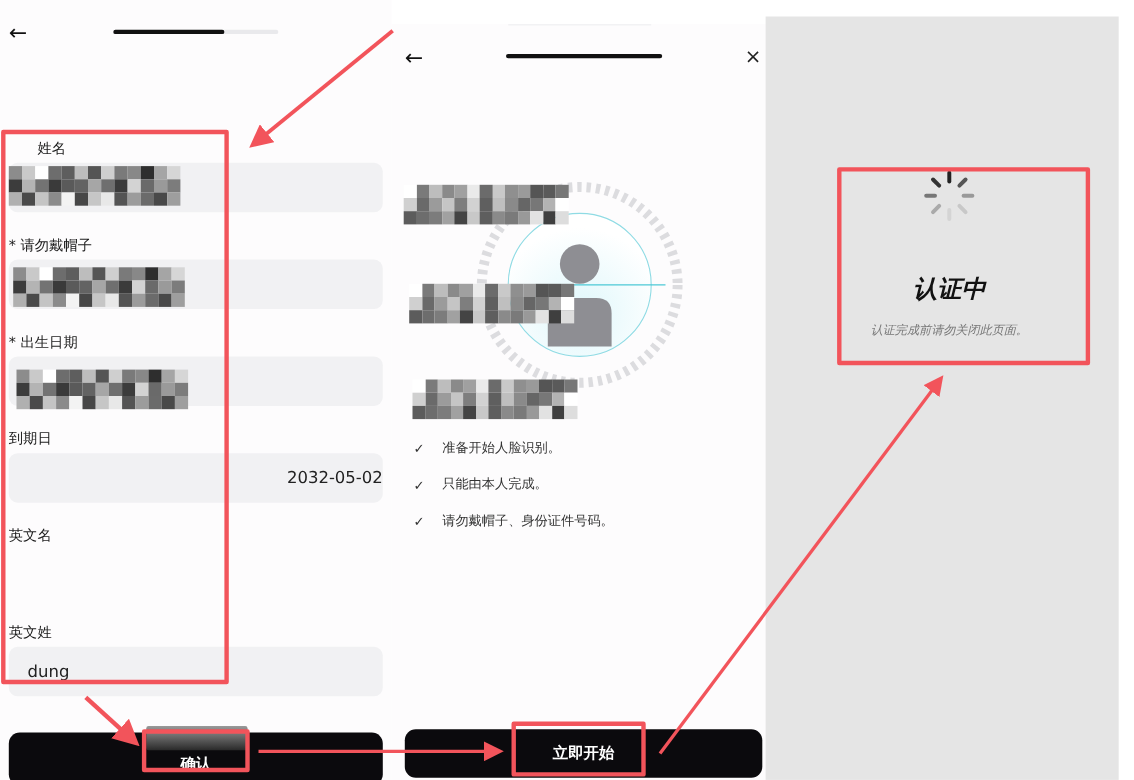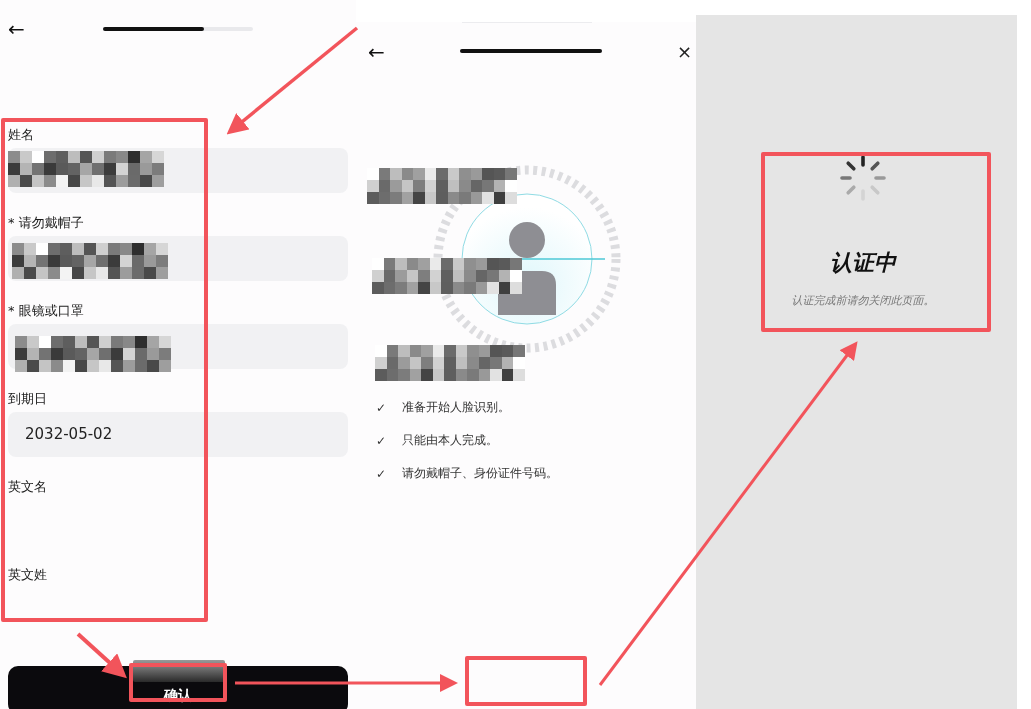--- a/index.html
+++ b/index.html
@@ -40,21 +40,21 @@
 </style>
 </head>
 <body>
 
 <div class="panel" id="panel1">
   <span class="back-icon" style="left:8px; top:19px;">←</span>
   <div class="progress-track" style="left:103px; top:27px; width:150px;">
     <div class="progress-fill" style="width:67%;"></div>
   </div>
 
-  <div class="field-label" style="top:126px;">姓名</div>
+  <div class="field-label" style="top:126px;margin-left:26px;">姓名</div>
   <div class="field-box" style="top:148px;">
     <div class="mosaic m1" style="left:0px; top:3px;">
         <span style="background: rgb(140, 140, 140);"></span>
         <span style="background: rgb(201, 201, 201);"></span>
         <span style="background: rgb(255, 255, 255);"></span>
         <span style="background: rgb(109, 109, 109);"></span>
         <span style="background: rgb(94, 94, 94);"></span>
         <span style="background: rgb(189, 189, 189);"></span>
         <span style="background: rgb(85, 85, 85);"></span>
         <span style="background: rgb(207, 207, 207);"></span>
@@ -130,21 +130,21 @@
         <span style="background: rgb(198, 198, 198);"></span>
         <span style="background: rgb(232, 232, 232);"></span>
         <span style="background: rgb(84, 84, 84);"></span>
         <span style="background: rgb(156, 156, 156);"></span>
         <span style="background: rgb(107, 107, 107);"></span>
         <span style="background: rgb(73, 73, 73);"></span>
         <span style="background: rgb(158, 158, 158);"></span>
       </div>
   </div>
 
-  <div class="field-label" style="top:302px;">* 眼镜或口罩</div>
+  <div class="field-label" style="top:302px;">* 出生日期</div>
   <div class="field-box" style="top:324px;">
     <div class="mosaic m1" style="left:7px; top:12px;">
         <span style="background: rgb(140, 140, 140);"></span>
         <span style="background: rgb(201, 201, 201);"></span>
         <span style="background: rgb(255, 255, 255);"></span>
         <span style="background: rgb(109, 109, 109);"></span>
         <span style="background: rgb(94, 94, 94);"></span>
         <span style="background: rgb(189, 189, 189);"></span>
         <span style="background: rgb(85, 85, 85);"></span>
         <span style="background: rgb(207, 207, 207);"></span>
@@ -176,25 +176,26 @@
         <span style="background: rgb(232, 232, 232);"></span>
         <span style="background: rgb(84, 84, 84);"></span>
         <span style="background: rgb(156, 156, 156);"></span>
         <span style="background: rgb(107, 107, 107);"></span>
         <span style="background: rgb(73, 73, 73);"></span>
         <span style="background: rgb(158, 158, 158);"></span>
       </div>
   </div>
 
   <div class="field-label" style="top:390px;">到期日</div>
-  <div class="field-box" style="top:412px;">2032-05-02</div>
+  <div class="field-box" style="top:412px;text-align:right;">2032-05-02</div>
 
   <div class="field-label" style="top:478px;">英文名</div>
 
   <div class="field-label" style="top:566px;">英文姓</div>
+  <div class="field-box" style="top:588px;">dung</div>
 
   <div class="primary-btn" style="left:8px; top:666px; width:340px; height:48px; line-height:46px;">
     <div style="position:absolute; left:125px; top:-6px; width:92px; height:22px; background:linear-gradient(#9a9a9a,#2a2a2a); border-radius:2px;"></div>
     <span style="position:relative; top:6px;">确认</span>
   </div>
 </div>
 
 <div class="panel" id="panel2">
   <div style="position:absolute; left:106px; top:0; width:130px; height:1px; background:#ececef;"></div>
   <span class="back-icon" style="left:12px; top:20px;">←</span>
@@ -348,20 +349,23 @@
   </div>
   <div class="tip" style="top:410px;">
     <span class="check">✓</span>
     <span>只能由本人完成。</span>
   </div>
   <div class="tip" style="top:443px;">
     <span class="check">✓</span>
     <span>请勿戴帽子、身份证件号码。</span>
   </div>
 
+  <div class="primary-btn" style="left:12px; top:641px; width:325px;">
+    <span>立即开始</span>
+  </div>
 </div>
 
 <div class="panel" id="panel3">
   <svg class="spinner" viewBox="0 0 50 50">
     <g stroke-linecap="round" stroke-width="3.6">
       <line x1="25" y1="4" x2="25" y2="12" stroke="#222"></line>
       <line x1="39.8" y1="10.2" x2="34.2" y2="15.8" stroke="#555"></line>
       <line x1="46" y1="25" x2="38" y2="25" stroke="#999"></line>
       <line x1="39.8" y1="39.8" x2="34.2" y2="34.2" stroke="#c8c8c8"></line>
       <line x1="25" y1="46" x2="25" y2="38" stroke="#d4d4d4"></line>

